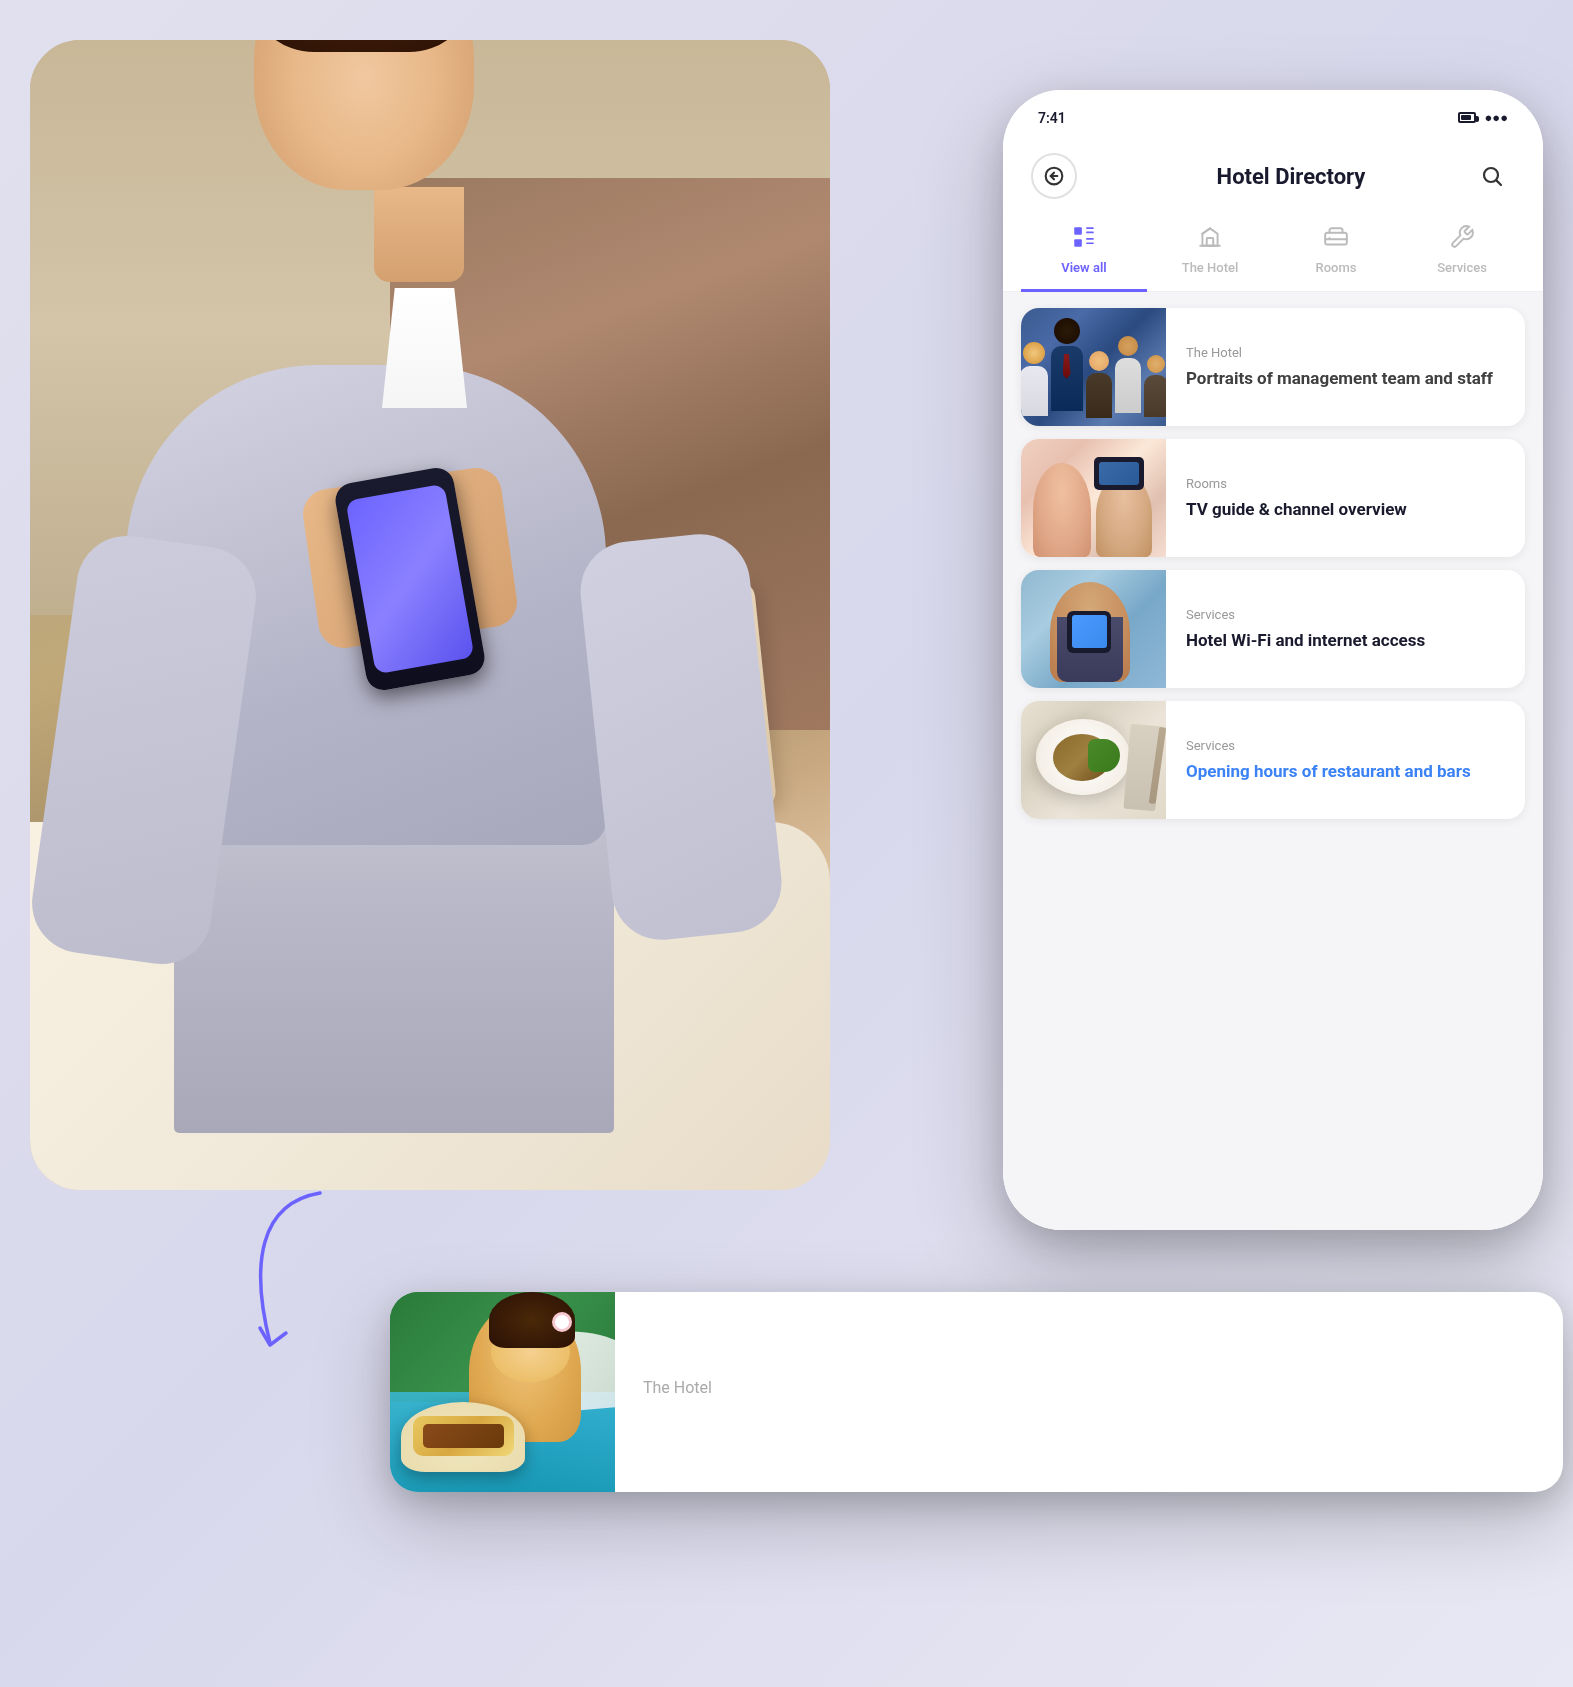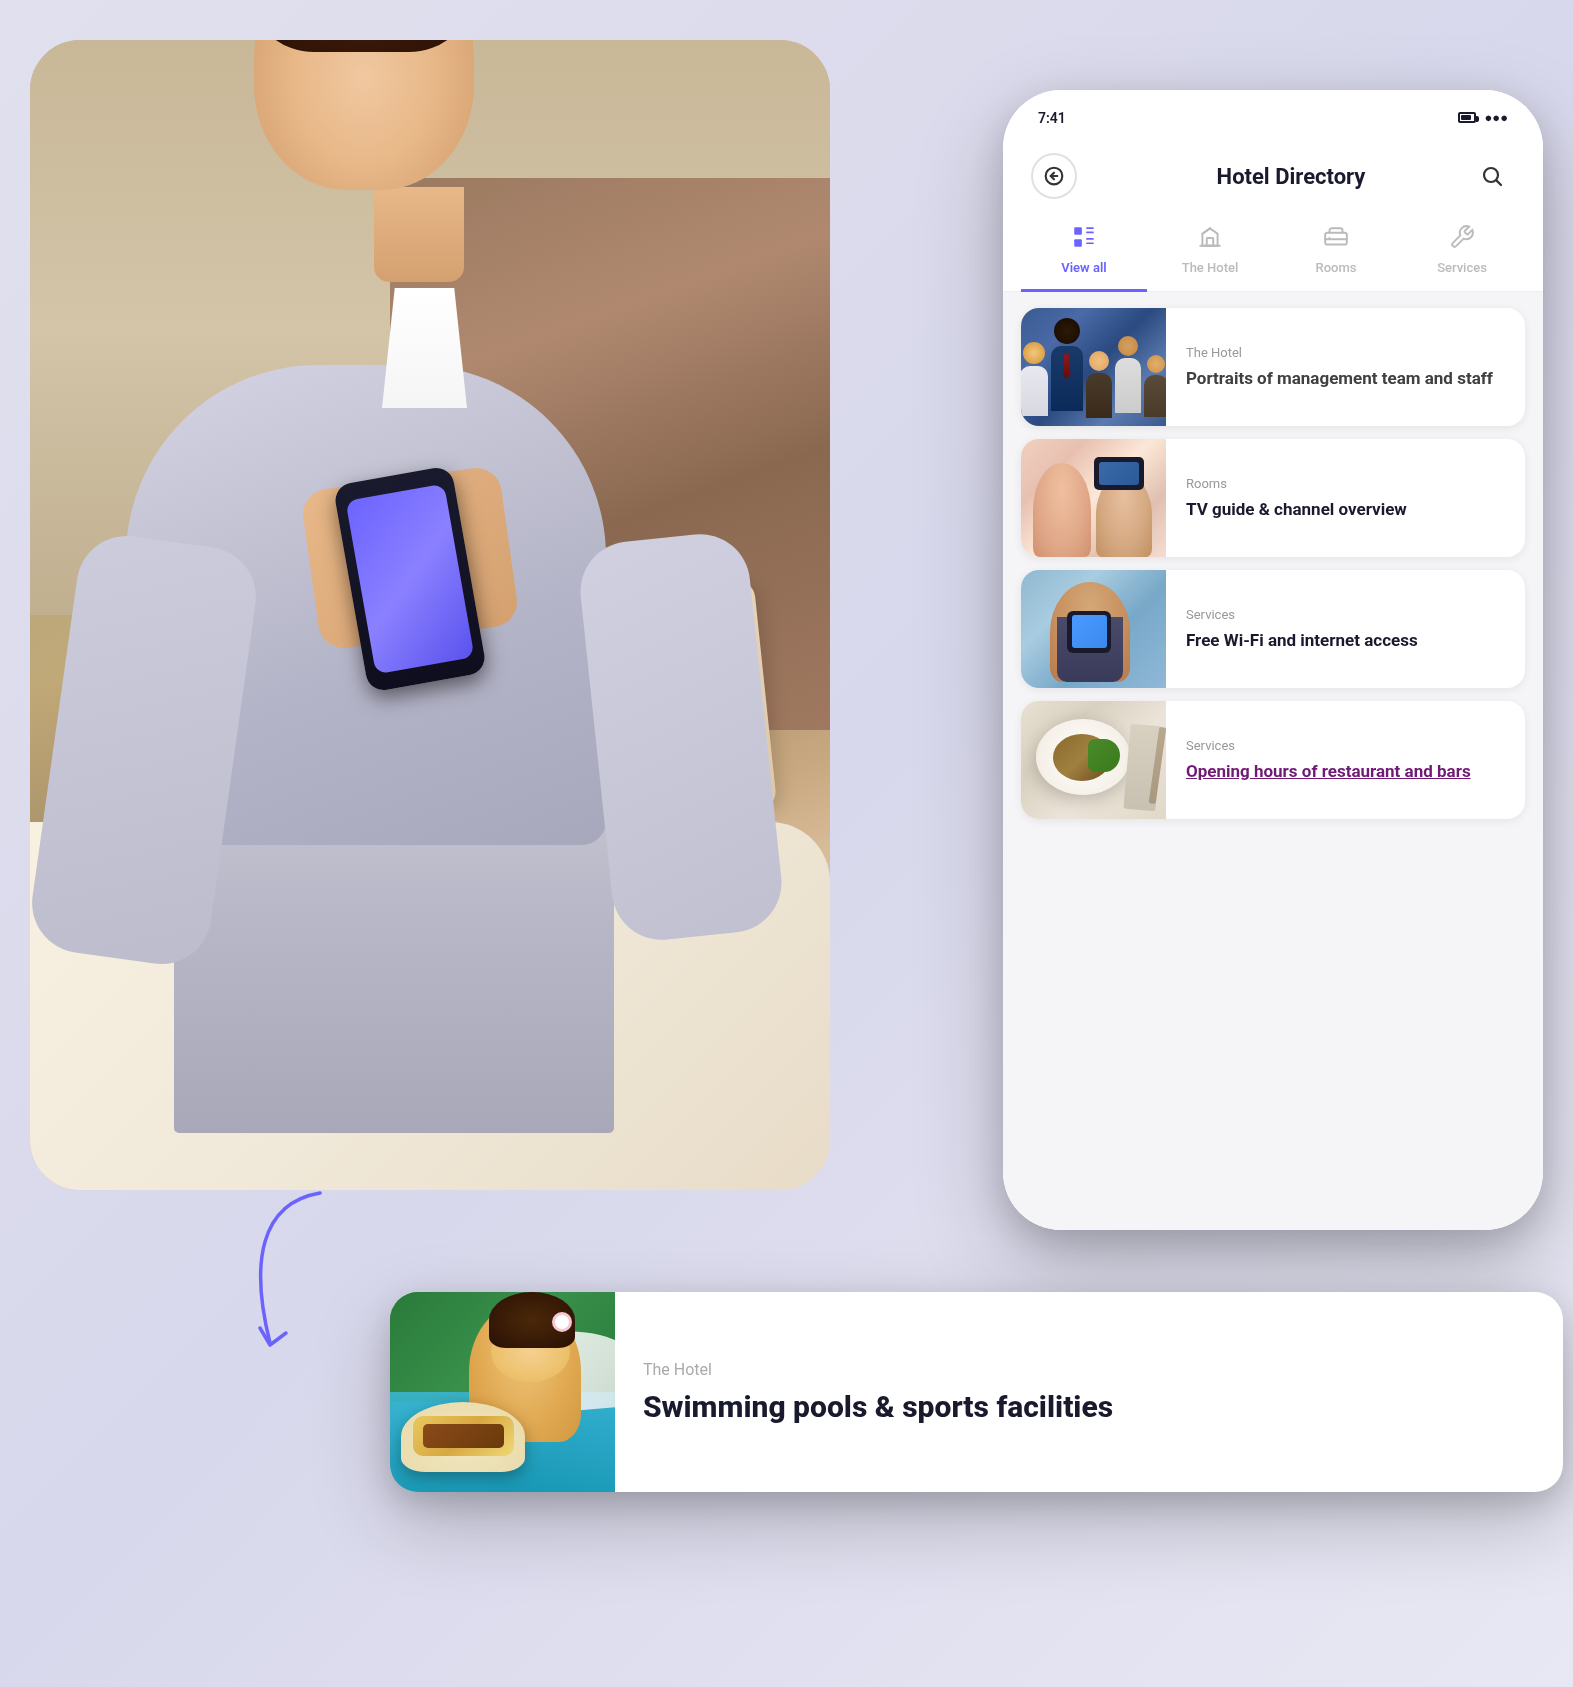--- a/index.html
+++ b/index.html
@@ -192,36 +192,36 @@
           <div style="width:145px; flex-shrink:0; position:relative; overflow:hidden; background:linear-gradient(135deg, #90b8d0 0%, #a8cce0 30%, #78a8c8 60%, #90b8d8 100%);">
 
             <div style="position:absolute; bottom:5%; left:20%; width:55%; height:85%; background:radial-gradient(ellipse at 50% 28%, #d4a878 0%, #c89060 60%, #b87848 100%); border-radius:50% 50% 15% 15%;"></div>
             <div style="position:absolute; bottom:5%; left:25%; width:45%; height:55%; background:linear-gradient(180deg, #4a4a6a 0%, #3a3a5a 100%); border-radius:0 0 10px 10px;"></div>
             <div style="position:absolute; bottom:30%; left:32%; width:30%; height:35%; background:#1a1a2e; border-radius:6px;">
               <div style="position:absolute; top:10%; left:10%; right:10%; bottom:10%; background:linear-gradient(135deg, #4a9aff 0%, #3a8aee 100%); border-radius:3px;"></div>
             </div>
           </div>
           <div style="padding:18px 20px; display:flex; flex-direction:column; justify-content:center;">
             <div style="font-size:13px; color:#999; margin-bottom:7px;">Services</div>
-            <div style="font-size:17px; font-weight:700; color:#1a1a2e; line-height:1.3;">Free Wi-Fi and internet access</div>
+            <div style="font-size:17px; font-weight:700; color:#1a1a2e; line-height:1.3;">Hotel Wi-Fi and internet access</div>
           </div>
         </div>
 
         <div style="background:white; border-radius:18px; overflow:hidden; display:flex; align-items:stretch; box-shadow:0 2px 10px rgba(0,0,0,0.07); cursor:pointer; min-height:118px;">
           <div style="width:145px; flex-shrink:0; position:relative; overflow:hidden; background:linear-gradient(135deg, #e8e0d0 0%, #d8d0c0 30%, #ece4d8 60%, #e0d8c8 100%);">
 
             <div style="position:absolute; top:15%; left:10%; width:65%; height:65%; border-radius:50%; background:radial-gradient(circle, white 0%, #f5f0e8 70%, #e8e0d0 100%); box-shadow:0 5px 18px rgba(0,0,0,0.2);"></div>
             <div style="position:absolute; top:28%; left:22%; width:40%; height:40%; background:linear-gradient(135deg, #8a6a2a 0%, #a08040 50%, #6a4a1a 100%); border-radius:50%;"></div>
             <div style="position:absolute; top:32%; left:46%; width:22%; height:28%; background:linear-gradient(135deg, #4a8a2a 0%, #3a7a1a 100%); border-radius:30% 70% 70% 30%;"></div>
             <div style="position:absolute; top:20%; right:5%; width:22%; height:72%; background:linear-gradient(180deg, #d8d0c0 0%, #c8c0b0 100%); border-radius:3px; transform:rotate(5deg);"></div>
             <div style="position:absolute; top:22%; right:3%; width:5%; height:65%; background:linear-gradient(180deg, #b8a890 0%, #a89880 100%); border-radius:2px; transform:rotate(8deg);"></div>
           </div>
           <div style="padding:18px 20px; display:flex; flex-direction:column; justify-content:center;">
             <div style="font-size:13px; color:#999; margin-bottom:7px;">Services</div>
-            <div style="font-size:17px; font-weight:700; color:#701a75; line-height:1.3;text-decoration:underline;">Opening hours of restaurant and bars</div>
+            <div style="font-size:17px; font-weight:700; color:#3b82f6; line-height:1.3;">Opening hours of restaurant and bars</div>
           </div>
         </div>
 
       </div>
     </div>
   </div>
 
   <div style="position:absolute; bottom:195px; left:390px; right:10px; background:white; border-radius:28px; overflow:hidden; display:flex; align-items:stretch; box-shadow:0 30px 80px rgba(0,0,0,0.22), 0 10px 30px rgba(0,0,0,0.15); z-index:20; cursor:pointer; min-height:200px;">
 
     <div style="width:225px; flex-shrink:0; position:relative; overflow:hidden; background:linear-gradient(135deg, #2a8a4a 0%, #38995a 15%, #3aaabb 35%, #2898a8 55%, #1888a0 75%, #3aa8c0 100%);">
@@ -240,21 +240,20 @@
       <div style="position:absolute; bottom:80%; left:72%; width:20px; height:20px; background:white; border-radius:50%; border:3px solid #f8c8d0;"></div>
 
       <div style="position:absolute; bottom:10%; left:5%; width:55%; height:35%; background:radial-gradient(ellipse at 50% 60%, #f0e8c0 0%, #e8d8a8 100%); border-radius:50% 50% 20% 20%; box-shadow:0 5px 15px rgba(0,0,0,0.3);"></div>
       <div style="position:absolute; bottom:18%; left:10%; width:45%; height:20%; background:linear-gradient(135deg, #e8c860 0%, #d8a840 50%, #f0d878 100%); border-radius:10px; overflow:hidden;">
         <div style="position:absolute; top:20%; left:10%; right:10%; height:60%; background:linear-gradient(135deg, #8a4a1a 0%, #6a3a0a 100%); border-radius:5px;"></div>
       </div>
     </div>
 
     <div style="padding:30px 28px; display:flex; flex-direction:column; justify-content:center; flex:1;">
       <div style="font-size:16px; color:#aaa; margin-bottom:10px; font-weight:400;">The Hotel</div>
-      <div style="font-size:30px; font-weight:800; color:#1a1a2e; line-height:1.2;">Swimming pools &amp; sports facilities</div>
     </div>
   </div>
 
   <div style="position:absolute; bottom:320px; left:240px; z-index:15;">
     <svg width="120" height="180" viewBox="0 0 120 180" fill="none">
       <path d="M80 10 C20 20, 10 80, 30 160" stroke="#6c63ff" stroke-width="3.5" stroke-linecap="round" fill="none"></path>
       <path d="M20 145 L30 162 L46 150" stroke="#6c63ff" stroke-width="3.5" stroke-linecap="round" stroke-linejoin="round" fill="none"></path>
     </svg>
   </div>
 

